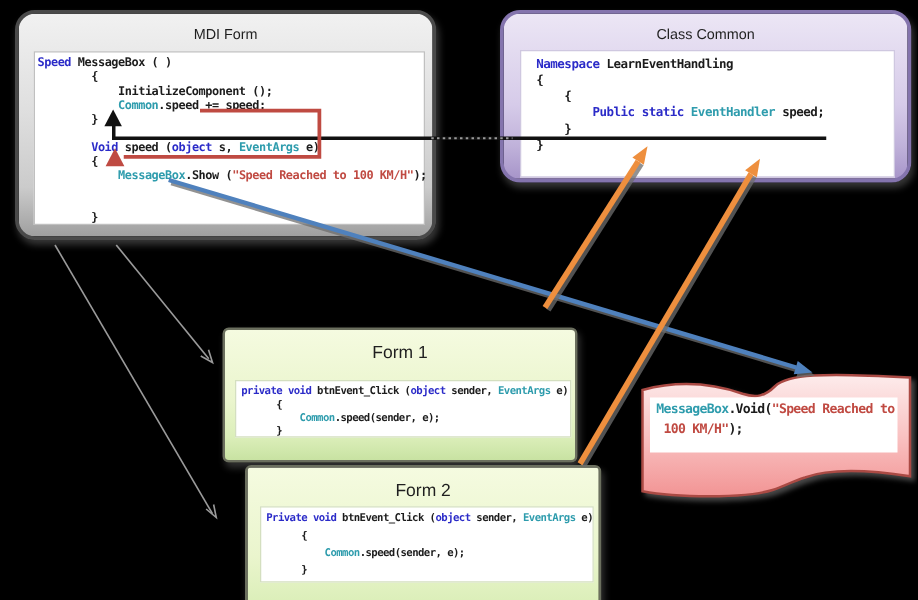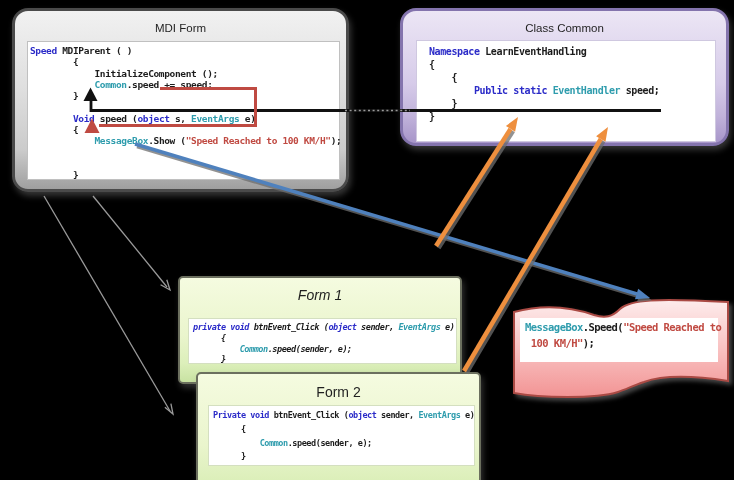--- a/index.html
+++ b/index.html
@@ -35,21 +35,21 @@
                  padding:5px 0 0 12px;}
   #common .code{font-size:10px;letter-spacing:-0.4px;}
   #common .code .cl{height:13px;}
   
   .greenbox{border:2px solid #6b6f5e;border-radius:5px;
             background:linear-gradient(180deg,#f5fbe0 0%,#eaf5cd 55%,#dcefba 82%,#c8e2a2 100%);
             box-shadow:2px 4px 6px rgba(120,120,120,.4);}
   .greenbox .title{font-size:14px;}
   .greenbox .panel{border:1px solid #d4dfc0;}
   .greenbox .code{font-size:8.5px;letter-spacing:-0.45px;}
-  #form1{left:178px;top:276px;width:284px;height:108px;font-style:italic;}
+  #form1{left:178px;top:262px;width:284px;height:108px;}
   #form1 .title{padding-top:9px;}
   #form1 .panel{left:8px;top:40px;width:269px;height:46px;padding:3px 0 0 4px;}
   #form1 .code .cl{height:10.8px;}
   #form2{left:175px;top:372px;width:285px;height:133px;margin-left:21px;}
   #form2 .title{padding-top:10px;}
   #form2 .panel{left:10px;top:31px;width:267px;height:61px;padding:4px 0 0 4px;}
   #form2 .code .cl{height:13.8px;}
   
   #msgshape{left:506px;top:294px;width:228px;height:106px;}
   #msgshape svg{position:absolute;left:0;top:0;filter:drop-shadow(3px 3px 2px rgba(130,130,130,.55));}
@@ -61,21 +61,21 @@
 </style>
 </head>
 <body>
 
 <div id="stage">
 
   <div id="mdi" class="box">
     <div class="title">MDI Form</div>
     <div class="panel">
       <div class="code">
-          <div class="cl"><span class="tok-k">Speed</span><span class="tok-p"> MDIParent ( )</span></div>
+          <div class="cl"><span class="tok-k">Speed</span><span class="tok-p"> MessageBox ( )</span></div>
           <div class="cl"><span class="tok-p">        {</span></div>
           <div class="cl"><span class="tok-p">            InitializeComponent ();</span></div>
           <div class="cl"><span class="tok-t">            Common</span><span class="tok-p">.speed += speed;</span></div>
           <div class="cl"><span class="tok-p">        }</span></div>
           <div class="cl">&nbsp;</div>
           <div class="cl"><span class="tok-k">        Void</span><span class="tok-p"> speed (</span><span class="tok-k">object</span><span class="tok-p"> s, </span><span class="tok-t">EventArgs</span><span class="tok-p"> e)</span></div>
           <div class="cl"><span class="tok-p">        {</span></div>
           <div class="cl"><span class="tok-t">            MessageBox</span><span class="tok-p">.Show (</span><span class="tok-s">"Speed Reached to 100 KM/H"</span><span class="tok-p">);</span></div>
           <div class="cl">&nbsp;</div>
           <div class="cl">&nbsp;</div>
@@ -136,21 +136,21 @@
                C 99 24.5, 106 23, 114 15
                C 124 5.5, 150 4, 222 8
                L 222 87
                C 196 83, 160 80, 138 88
                C 127 91.5, 121 95, 112 98
                C 90 105, 34 104, 8 99
                Z" fill="url(#pinkgrad)" stroke="#aa4a44" stroke-width="2"></path>
     </svg>
     <div class="panel">
       <div class="code">
-          <div class="cl"><span class="tok-t">MessageBox</span><span class="tok-p">.Speed(</span><span class="tok-s">"Speed Reached to</span></div>
+          <div class="cl"><span class="tok-t">MessageBox</span><span class="tok-p">.Void(</span><span class="tok-s">"Speed Reached to</span></div>
           <div class="cl"><span class="tok-s"> 100 KM/H"</span><span class="tok-p">);</span></div>
         </div>
     </div>
   </div>
 
   <svg id="arrows">
 
     <g>
       <line x1="93" y1="196" x2="167" y2="287" style="stroke:var(--c-grey)" stroke-width="1.3"></line>
       <polyline points="160.6,284.8 170,290 166.8,279.8" fill="none" style="stroke:var(--c-grey)" stroke-width="1.3"></polyline>

